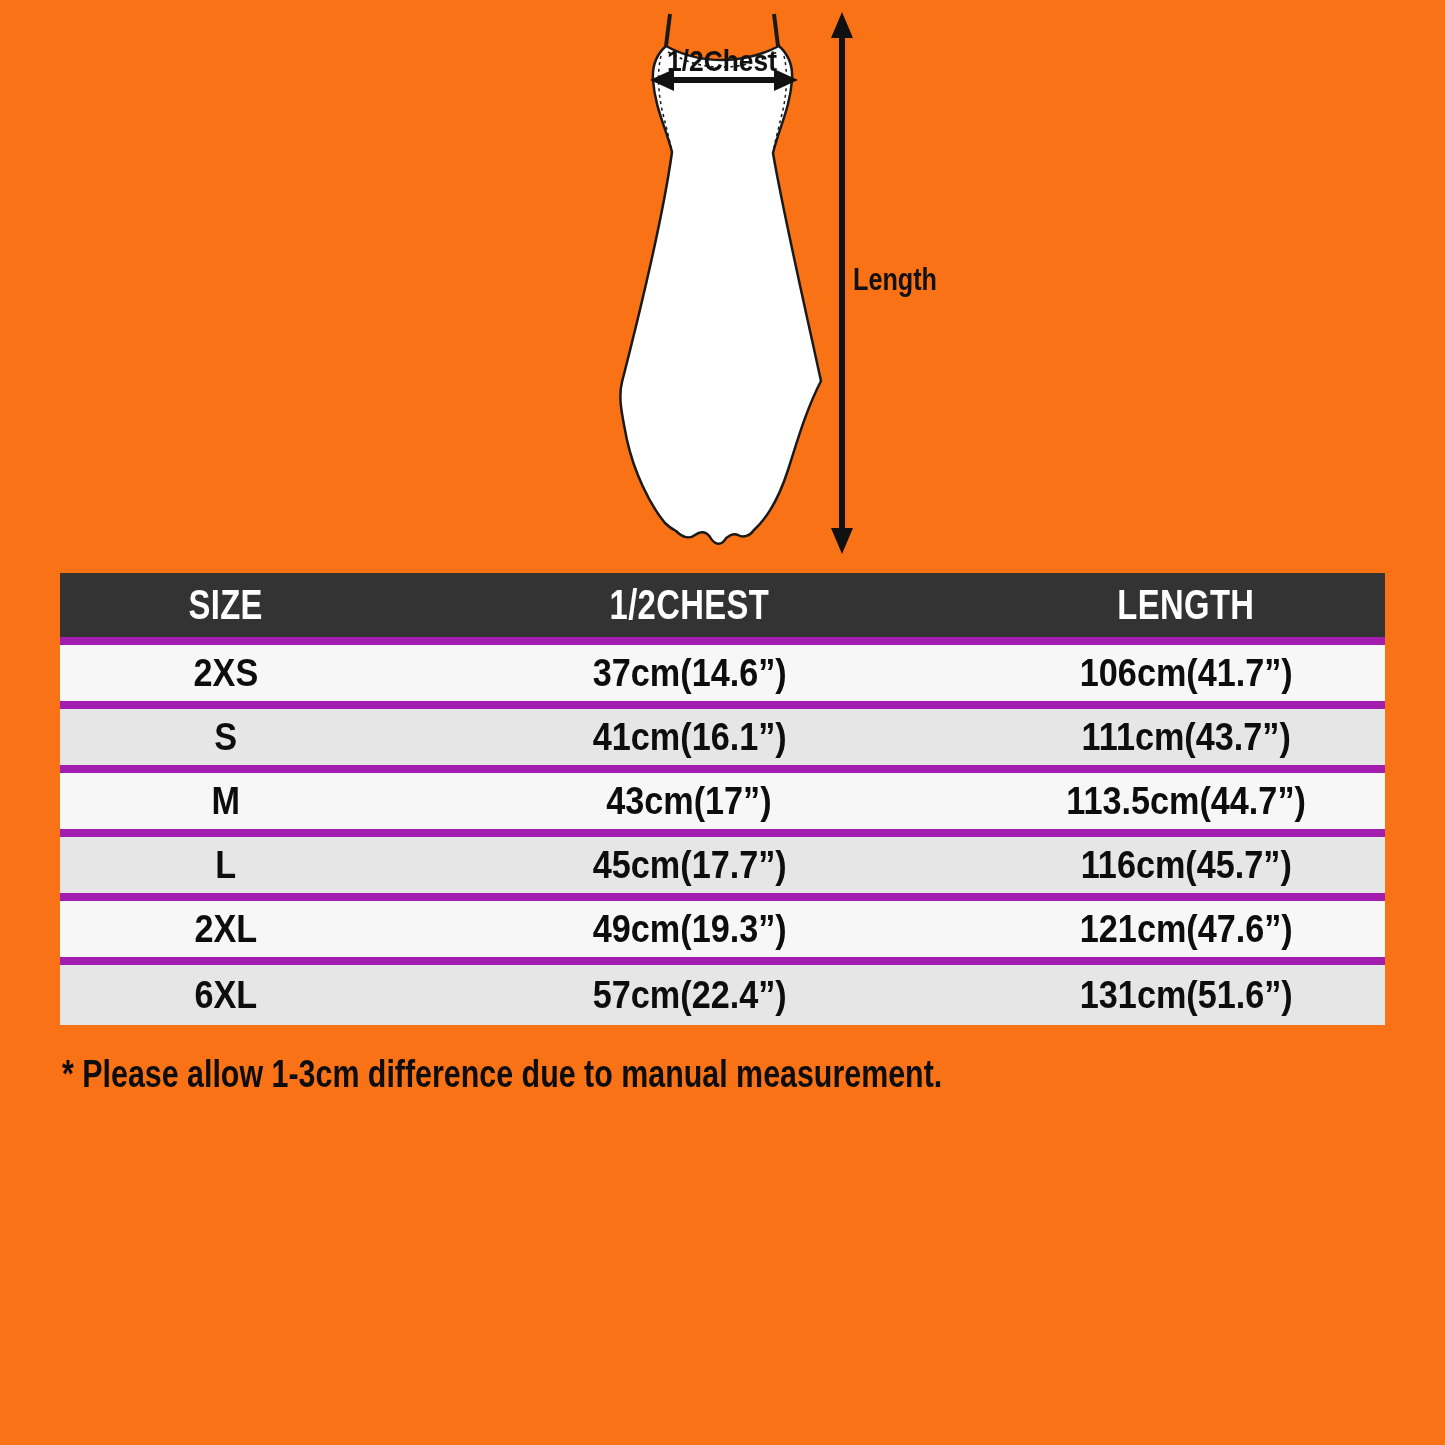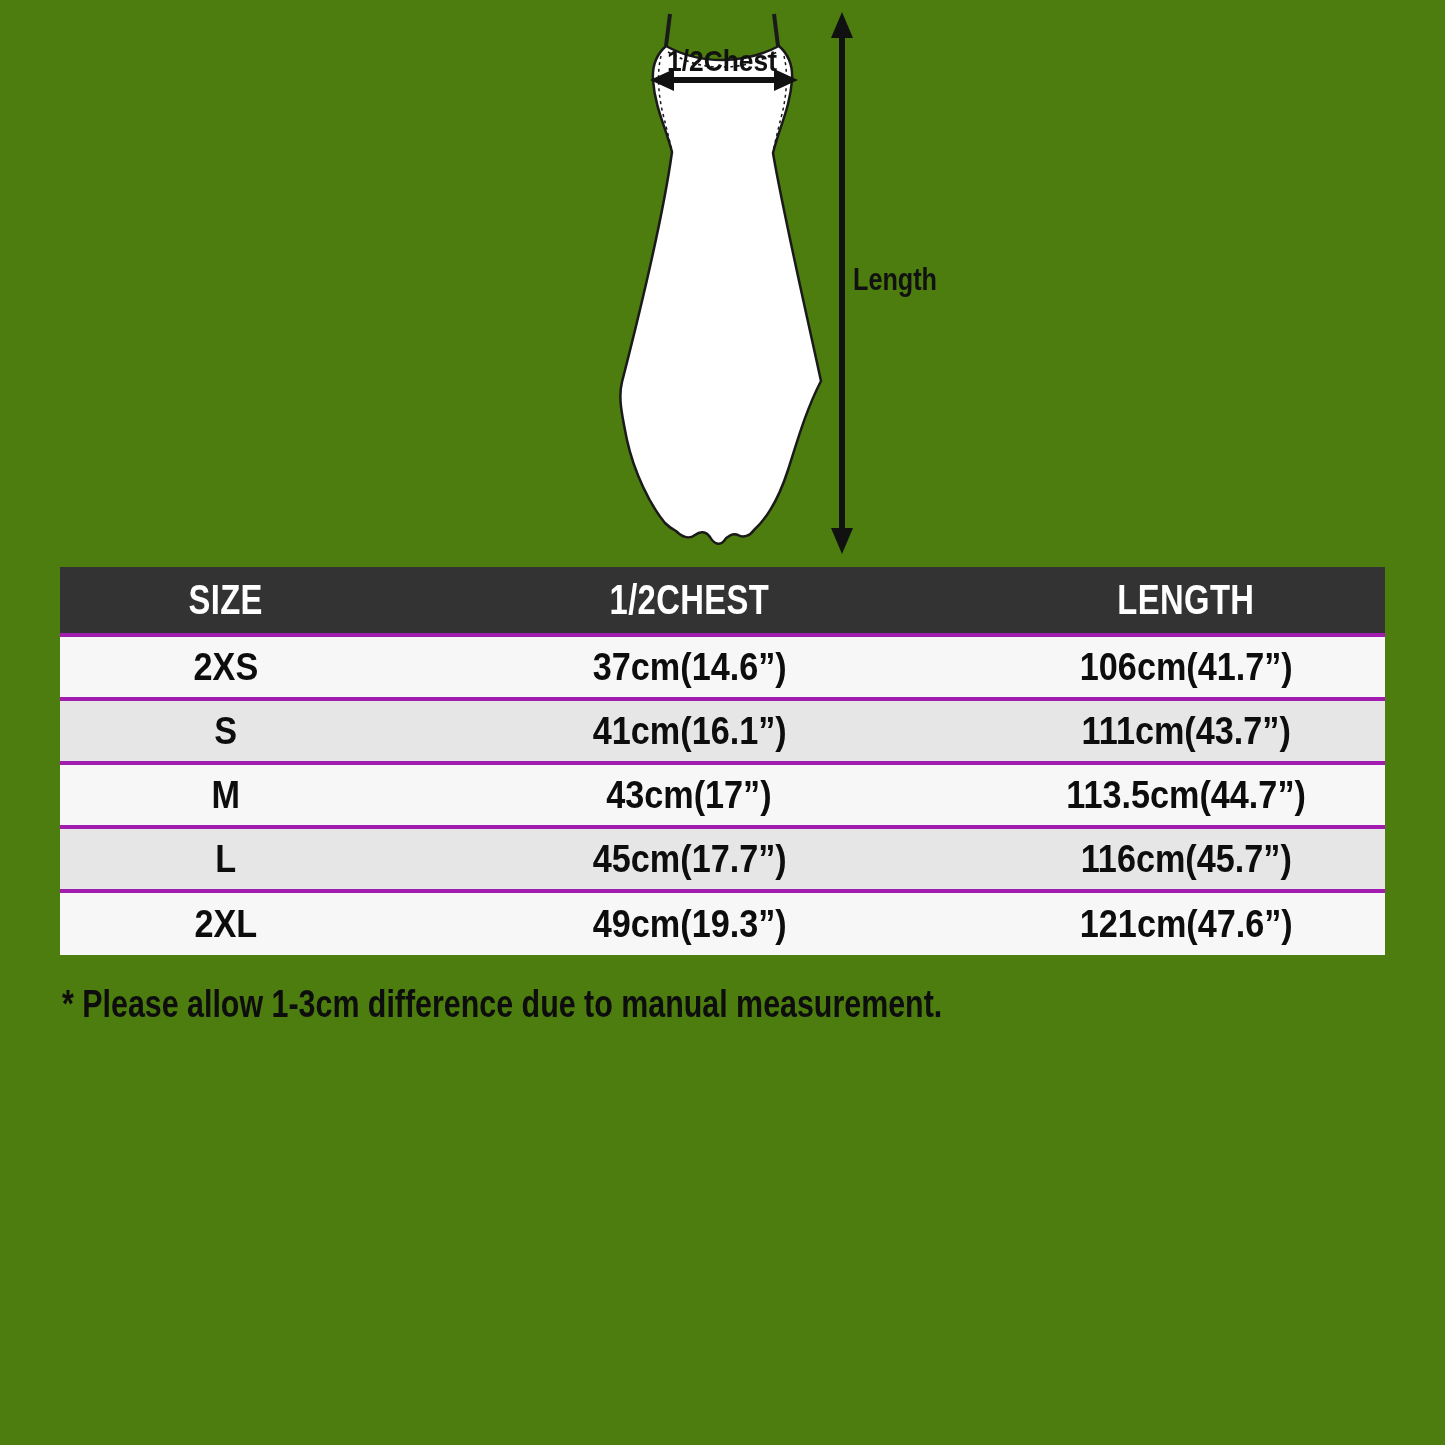--- a/index.html
+++ b/index.html
@@ -8,56 +8,56 @@
     background: #ffffff;
     width: 1445px;
     height: 1445px;
     overflow: hidden;
     font-family: "Liberation Sans", sans-serif;
   }
   .page {
     position: relative;
     width: 1445px;
     height: 1445px;
-    background: #4d7c0f;
+    background: #f97316;
   }
   
   .diagram-area {
     position: relative;
     width: 1445px;
     height: 567px;
   }
   .diagram-area svg { display: block; }
   
   table.size-table {
     border-collapse: collapse;
     table-layout: fixed;
     width: 1325px;
-    margin: 0 60px;
+    margin: 6px 60px;
   }
   table.size-table thead tr {
     background: #333333;
     height: 68px;
   }
   table.size-table th {
     color: #ffffff;
     font-weight: bold;
     font-size: 42px;
     text-align: center;
     padding: 0;
     letter-spacing: 0.5px;
   }
   th .hdr-text {
     display: inline-block;
     transform: scaleX(0.78);
     transform-origin: center center;
   }
   table.size-table tbody tr {
     height: 64px;
-    border-top: 4px solid #a21caf;
+    border-top: 8px solid #a21caf;
   }
   table.size-table tbody tr:nth-child(odd)  { background: #f7f7f7; }
   table.size-table tbody tr:nth-child(even) { background: #e6e6e6; }
   table.size-table td {
     text-align: center;
     vertical-align: middle;
     font-weight: bold;
     font-size: 38px;
     color: #0d0d0d;
     padding: 0;
@@ -164,18 +164,23 @@
         <tr>
           <td><span class="cell-text">L</span></td>
           <td><span class="cell-text">45cm(17.7”)</span></td>
           <td><span class="cell-text">116cm(45.7”)</span></td>
         </tr>
         <tr>
           <td><span class="cell-text">2XL</span></td>
           <td><span class="cell-text">49cm(19.3”)</span></td>
           <td><span class="cell-text">121cm(47.6”)</span></td>
         </tr>
+        <tr>
+          <td><span class="cell-text">6XL</span></td>
+          <td><span class="cell-text">57cm(22.4”)</span></td>
+          <td><span class="cell-text">131cm(51.6”)</span></td>
+        </tr>
       </tbody>
   </table>
 
   <div class="footnote">* Please allow 1-3cm difference due to manual measurement.</div>
 
 </div>
 
 </body></html>

